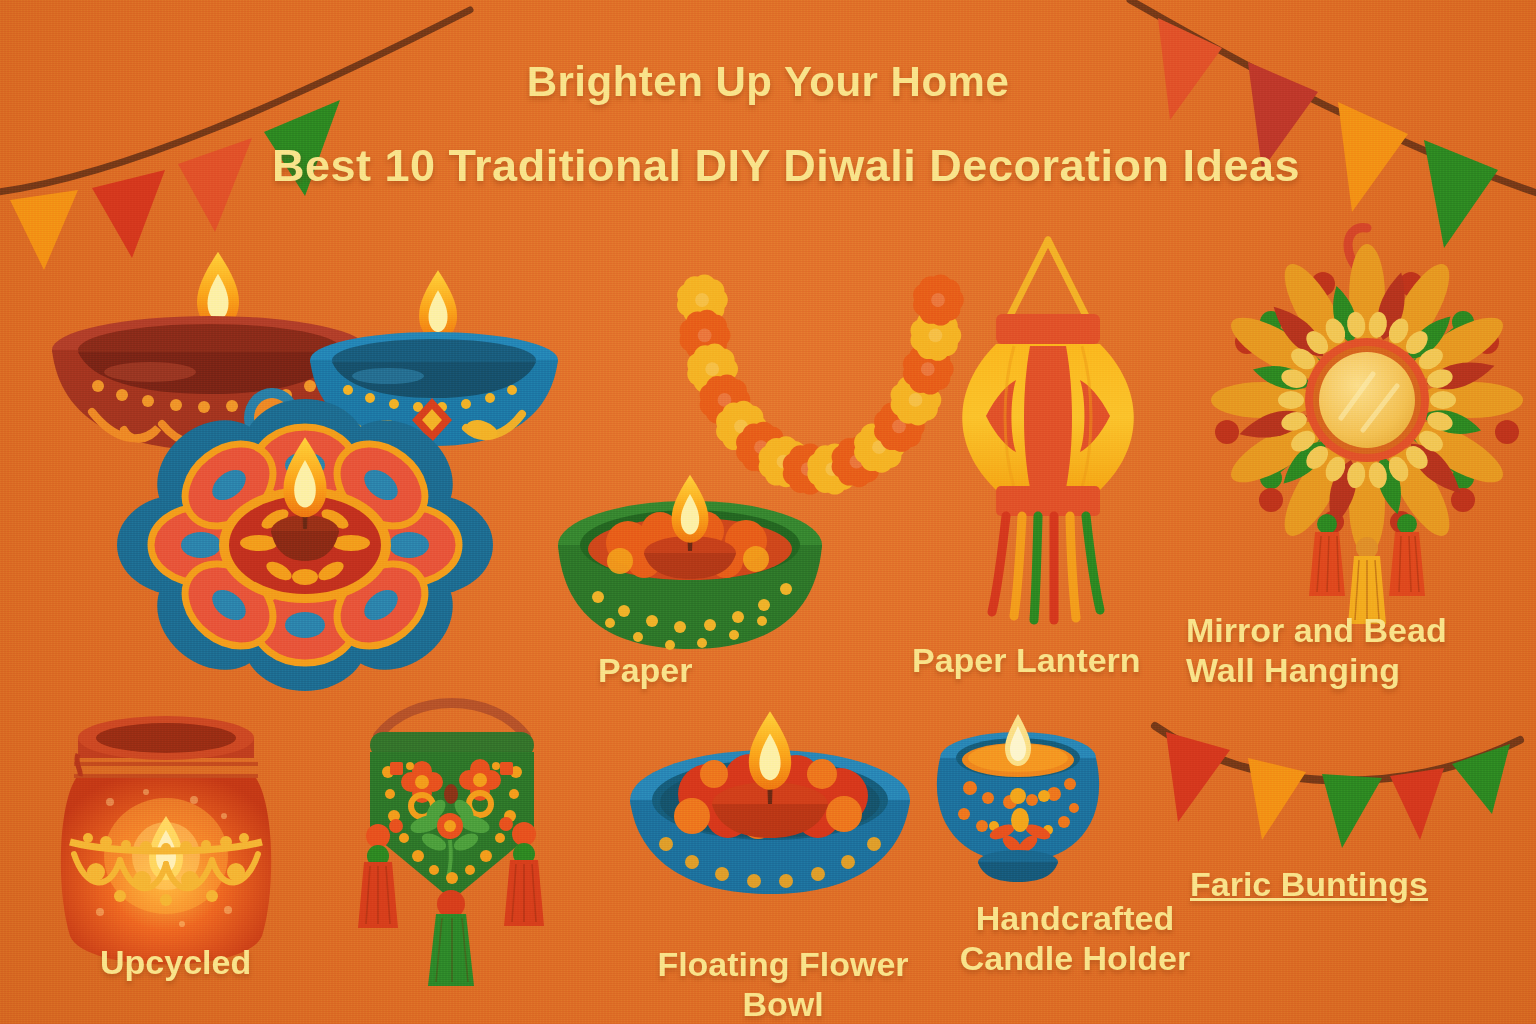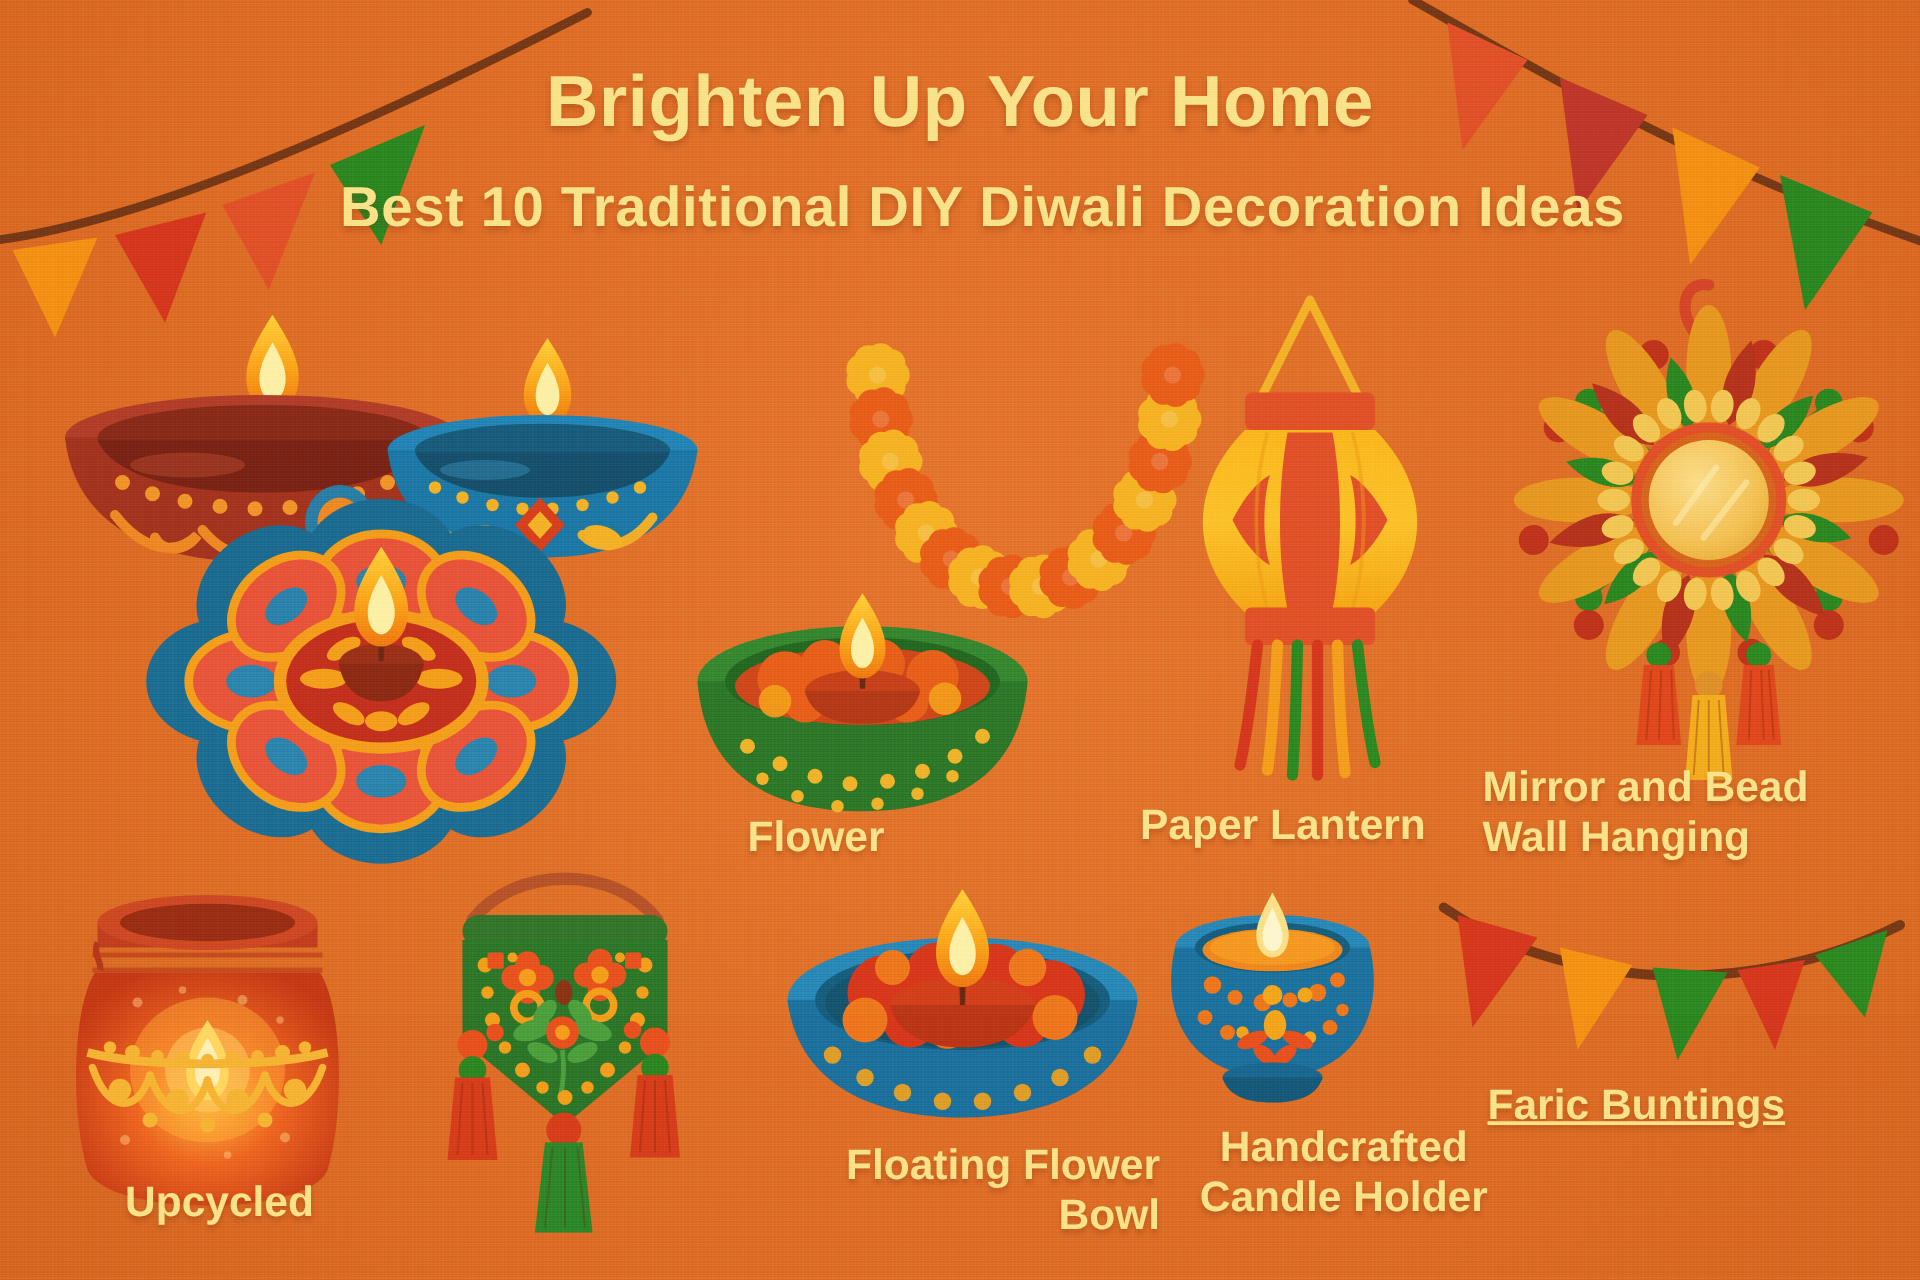--- a/index.html
+++ b/index.html
@@ -27,21 +27,21 @@
     mix-blend-mode:overlay;
   }
   svg.layer { position:absolute; top:0; left:0; width:1536px; height:1024px; overflow:visible; }
 
   .title {
     position:absolute; left:0; width:1536px; text-align:center;
     color:#F9E48D; font-weight:bold; letter-spacing:.5px;
     text-shadow:0 3px 5px rgba(120,45,10,.30);
     font-family:"Liberation Sans", sans-serif;
   }
-  #main-title { top:46px; font-size:58px; line-height:72px;text-align:center; }
+  #main-title { top:46px; font-size:42px; line-height:72px;text-align:center; }
   #sub-title  { top:140px; font-size:45px; line-height:52px;margin-left:18px; }
 
   .cap {
     position:absolute; color:#F9E48D; font-weight:bold;
     font-size:34px; line-height:40px;
     text-shadow:0 3px 4px rgba(120,45,10,.28);
     font-family:"Liberation Sans", sans-serif;
     white-space:pre-line;
   }
 </style>
@@ -891,30 +891,30 @@
       <polygon points="1322,774 1382,778 1342,848" fill="#2E8B22"></polygon>
       <polygon points="1390,776 1444,768 1420,840" fill="#D6391E"></polygon>
       <polygon points="1452,764 1510,744 1492,814" fill="#2E8B22"></polygon>
     </g>
 
   </svg>
 
   <h1 class="title" id="main-title">Brighten Up Your Home</h1>
   <h2 class="title" id="sub-title">Best 10 Traditional DIY Diwali Decoration Ideas</h2>
 
-  <div class="cap" style="left:598px; top:650px;">Flower</div>
+  <div class="cap" style="left:598px; top:650px;">Paper</div>
 
   <div class="cap" style="left:912px; top:640px;">Paper Lantern</div>
 
   <div class="cap" style="left:1186px; top:610px; text-align:left; width:300px;">Mirror and Bead
 Wall Hanging</div>
 
   <div class="cap" style="left:100px; top:942px;">Upcycled</div>
 
-  <div class="cap" style="left:638px; top:912px; text-align:right; width:290px;">Floating Flower
+  <div class="cap" style="left:638px; top:944px; text-align:center; width:290px;">Floating Flower
 Bowl</div>
 
   <div class="cap" style="left:930px; top:898px; text-align:center; width:290px;">Handcrafted
 Candle Holder</div>
 
   <div class="cap" style="left:1190px; top:864px;text-decoration:underline;">Faric Buntings</div>
 
   <div id="grain"></div>
 </div>
 

